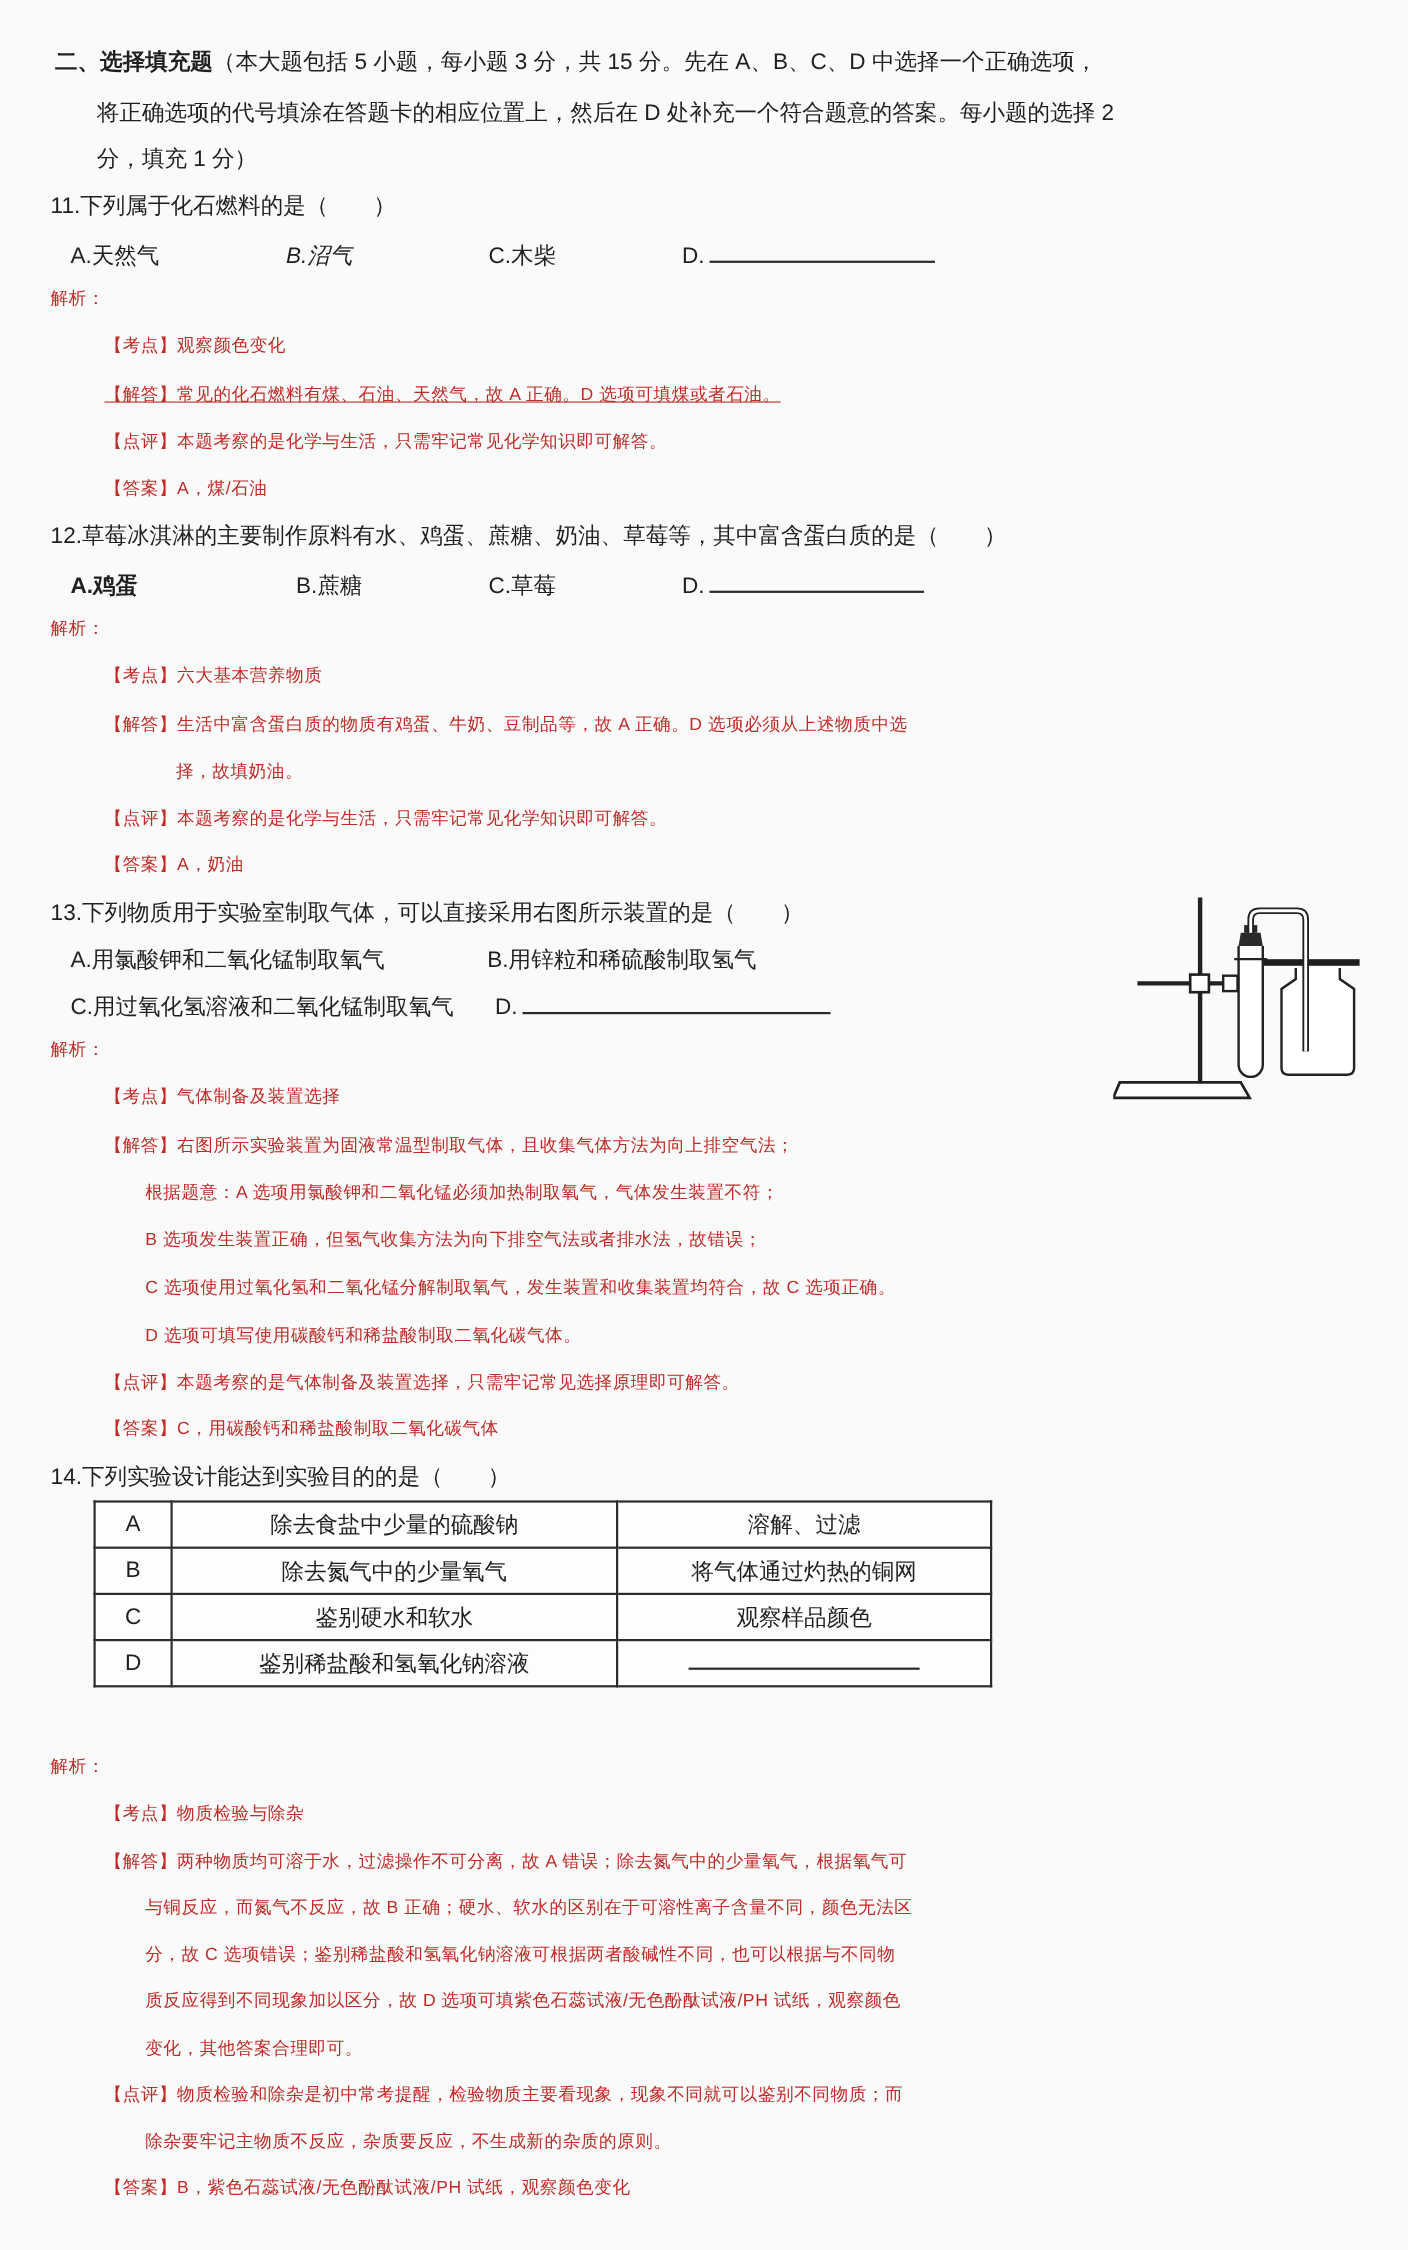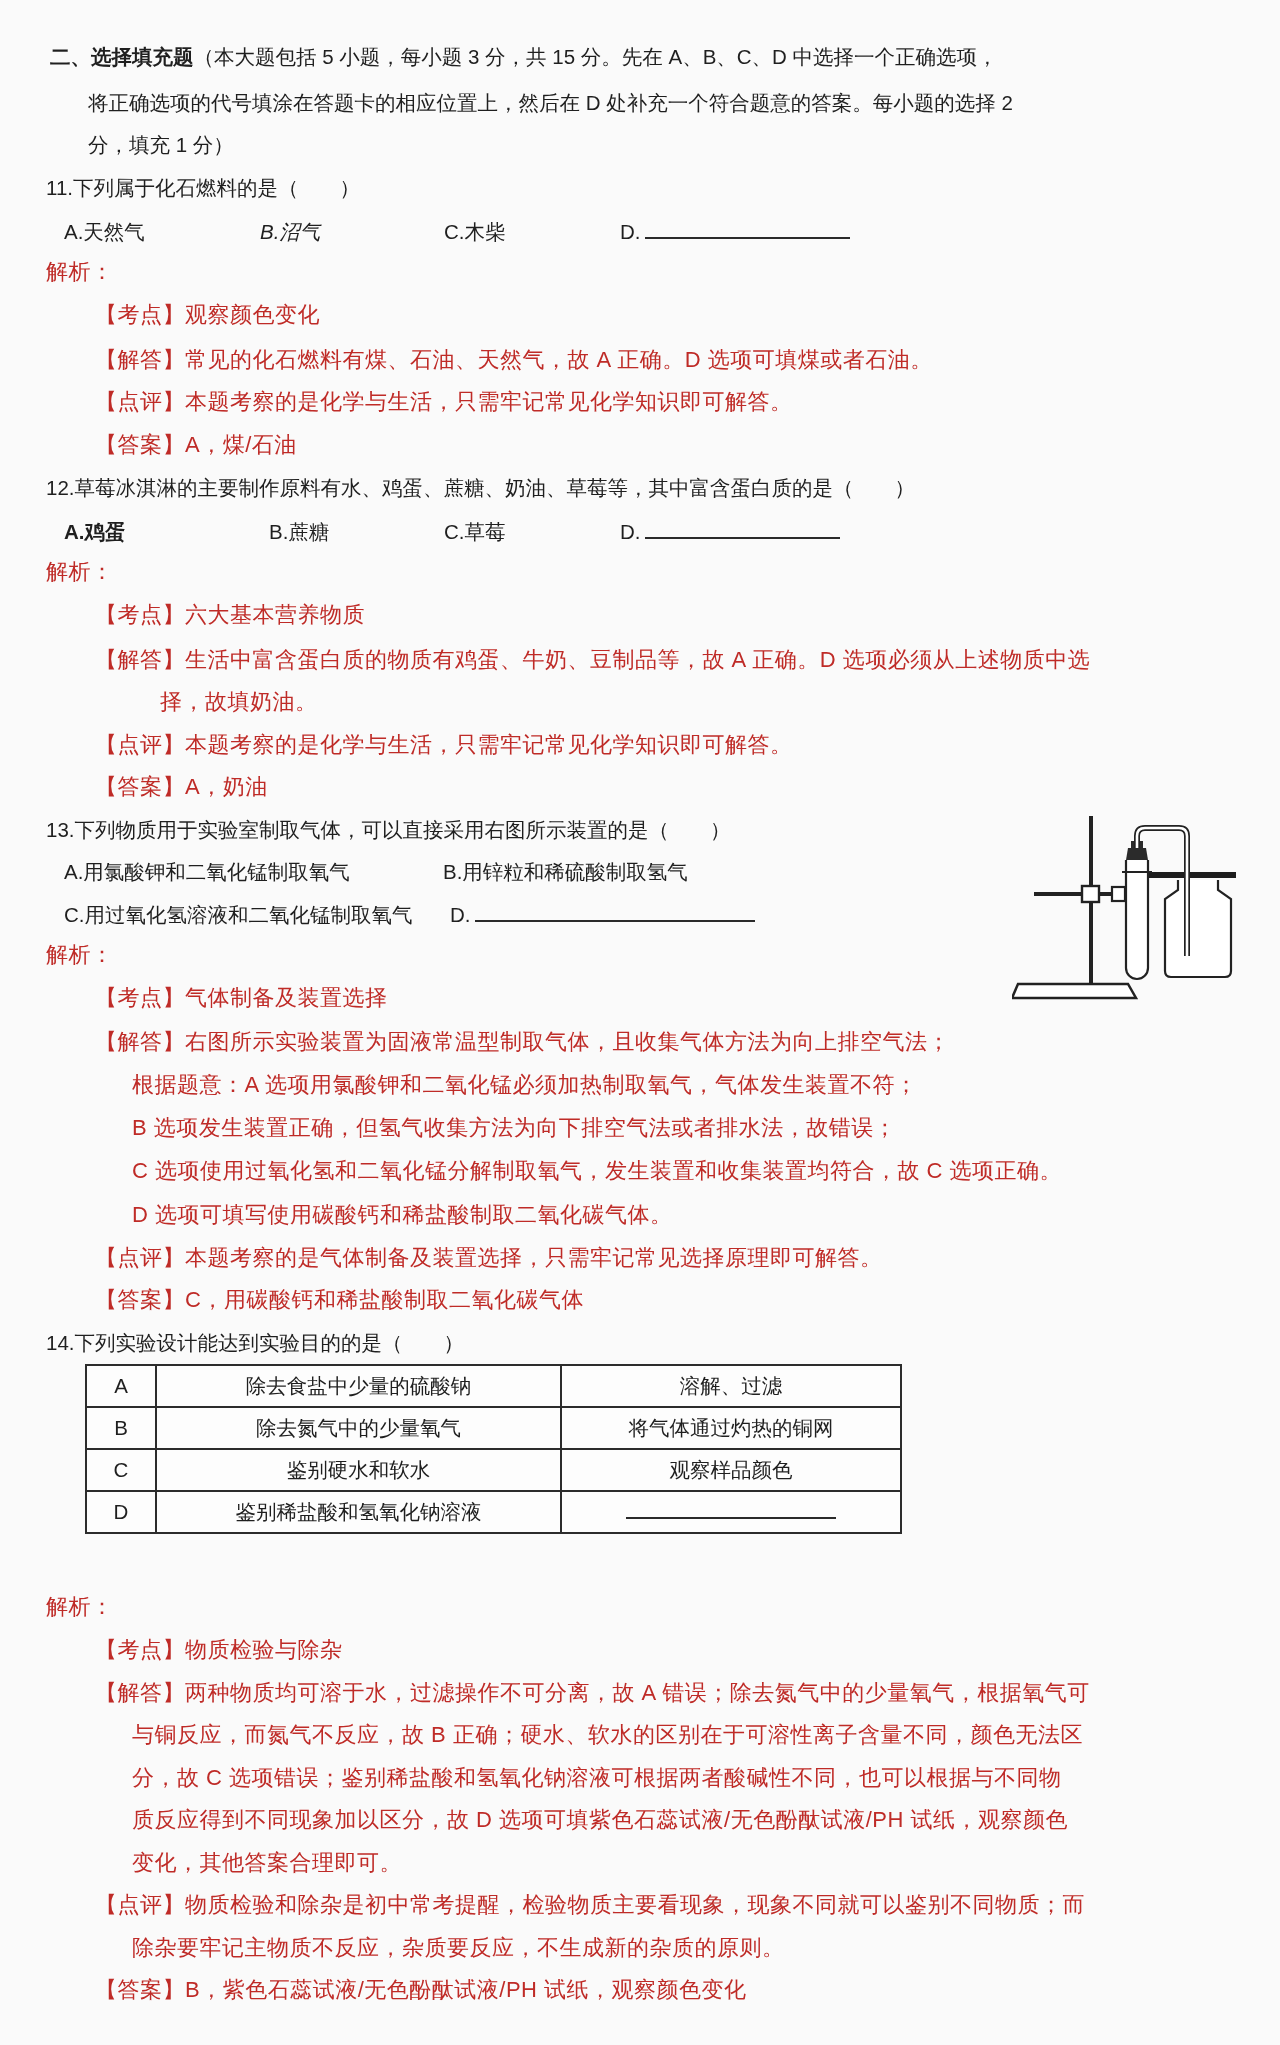--- a/index.html
+++ b/index.html
@@ -3,21 +3,21 @@
 <meta charset="utf-8">
 <style>
   html,body { margin:0; padding:0; }
   body {
     width:1280px; height:2045px; position:relative;
     background:#fafafa; color:#1f1f1f;
     font-family:"Liberation Sans", sans-serif;
     font-size:20.5px;
   }
   .ln { position:absolute; white-space:nowrap; line-height:28px; }
-  .red { color:#bf2b27; font-size:22px; letter-spacing:0.5px; }
+  .red { color:#bf2b27; font-size:16px; letter-spacing:0.5px; }
   .b { font-weight:bold; }
   .blank {
     display:inline-block; border-bottom:2px solid #2a2a2a;
     height:19px; vertical-align:baseline; margin-left:4px;
   }
   .opt { position:absolute; white-space:nowrap; }
   table.extable {
     position:absolute; left:85px; top:1364px;
     border-collapse:collapse; table-layout:fixed;
     font-size:20.5px; color:#1f1f1f; background:#fdfdfd;
@@ -39,21 +39,21 @@
 
 <div class="ln" style="top:174px; left:46px;">11.下列属于化石燃料的是（　　）</div>
 <div style="position:absolute; top:218px; left:0; width:1280px; height:30px;">
   <span class="opt" style="left:64px;">A.天然气</span>
   <span class="opt" style="left:260px;font-style:italic;">B.沼气</span>
   <span class="opt" style="left:444px;">C.木柴</span>
   <span class="opt" style="left:620px;"><span>D.</span><span class="blank" style="width:205px;"></span></span>
 </div>
 <div class="ln red" style="top:258px; left:46px;">解析：</div>
 <div class="ln red" style="top:301px; left:95px;">【考点】观察颜色变化</div>
-<div class="ln red" style="top:346px; left:95px;">【解答】常见的化石燃料有煤、石油、天然气，故 A 正确。D 选项可填煤或者石油。</div>
+<div class="ln red" style="top:346px; left:95px;text-decoration:underline;">【解答】常见的化石燃料有煤、石油、天然气，故 A 正确。D 选项可填煤或者石油。</div>
 <div class="ln red" style="top:388px; left:95px;">【点评】本题考察的是化学与生活，只需牢记常见化学知识即可解答。</div>
 <div class="ln red" style="top:431px; left:95px;">【答案】A，煤/石油</div>
 
 <div class="ln" style="top:474px; left:46px;">12.草莓冰淇淋的主要制作原料有水、鸡蛋、蔗糖、奶油、草莓等，其中富含蛋白质的是（　　）</div>
 <div style="position:absolute; top:518px; left:0; width:1280px; height:30px;">
   <span class="opt" style="left:64px;font-weight:bold;">A.鸡蛋</span>
   <span class="opt" style="left:269px;">B.蔗糖</span>
   <span class="opt" style="left:444px;">C.草莓</span>
   <span class="opt" style="left:620px;"><span>D.</span><span class="blank" style="width:195px;"></span></span>
 </div>

